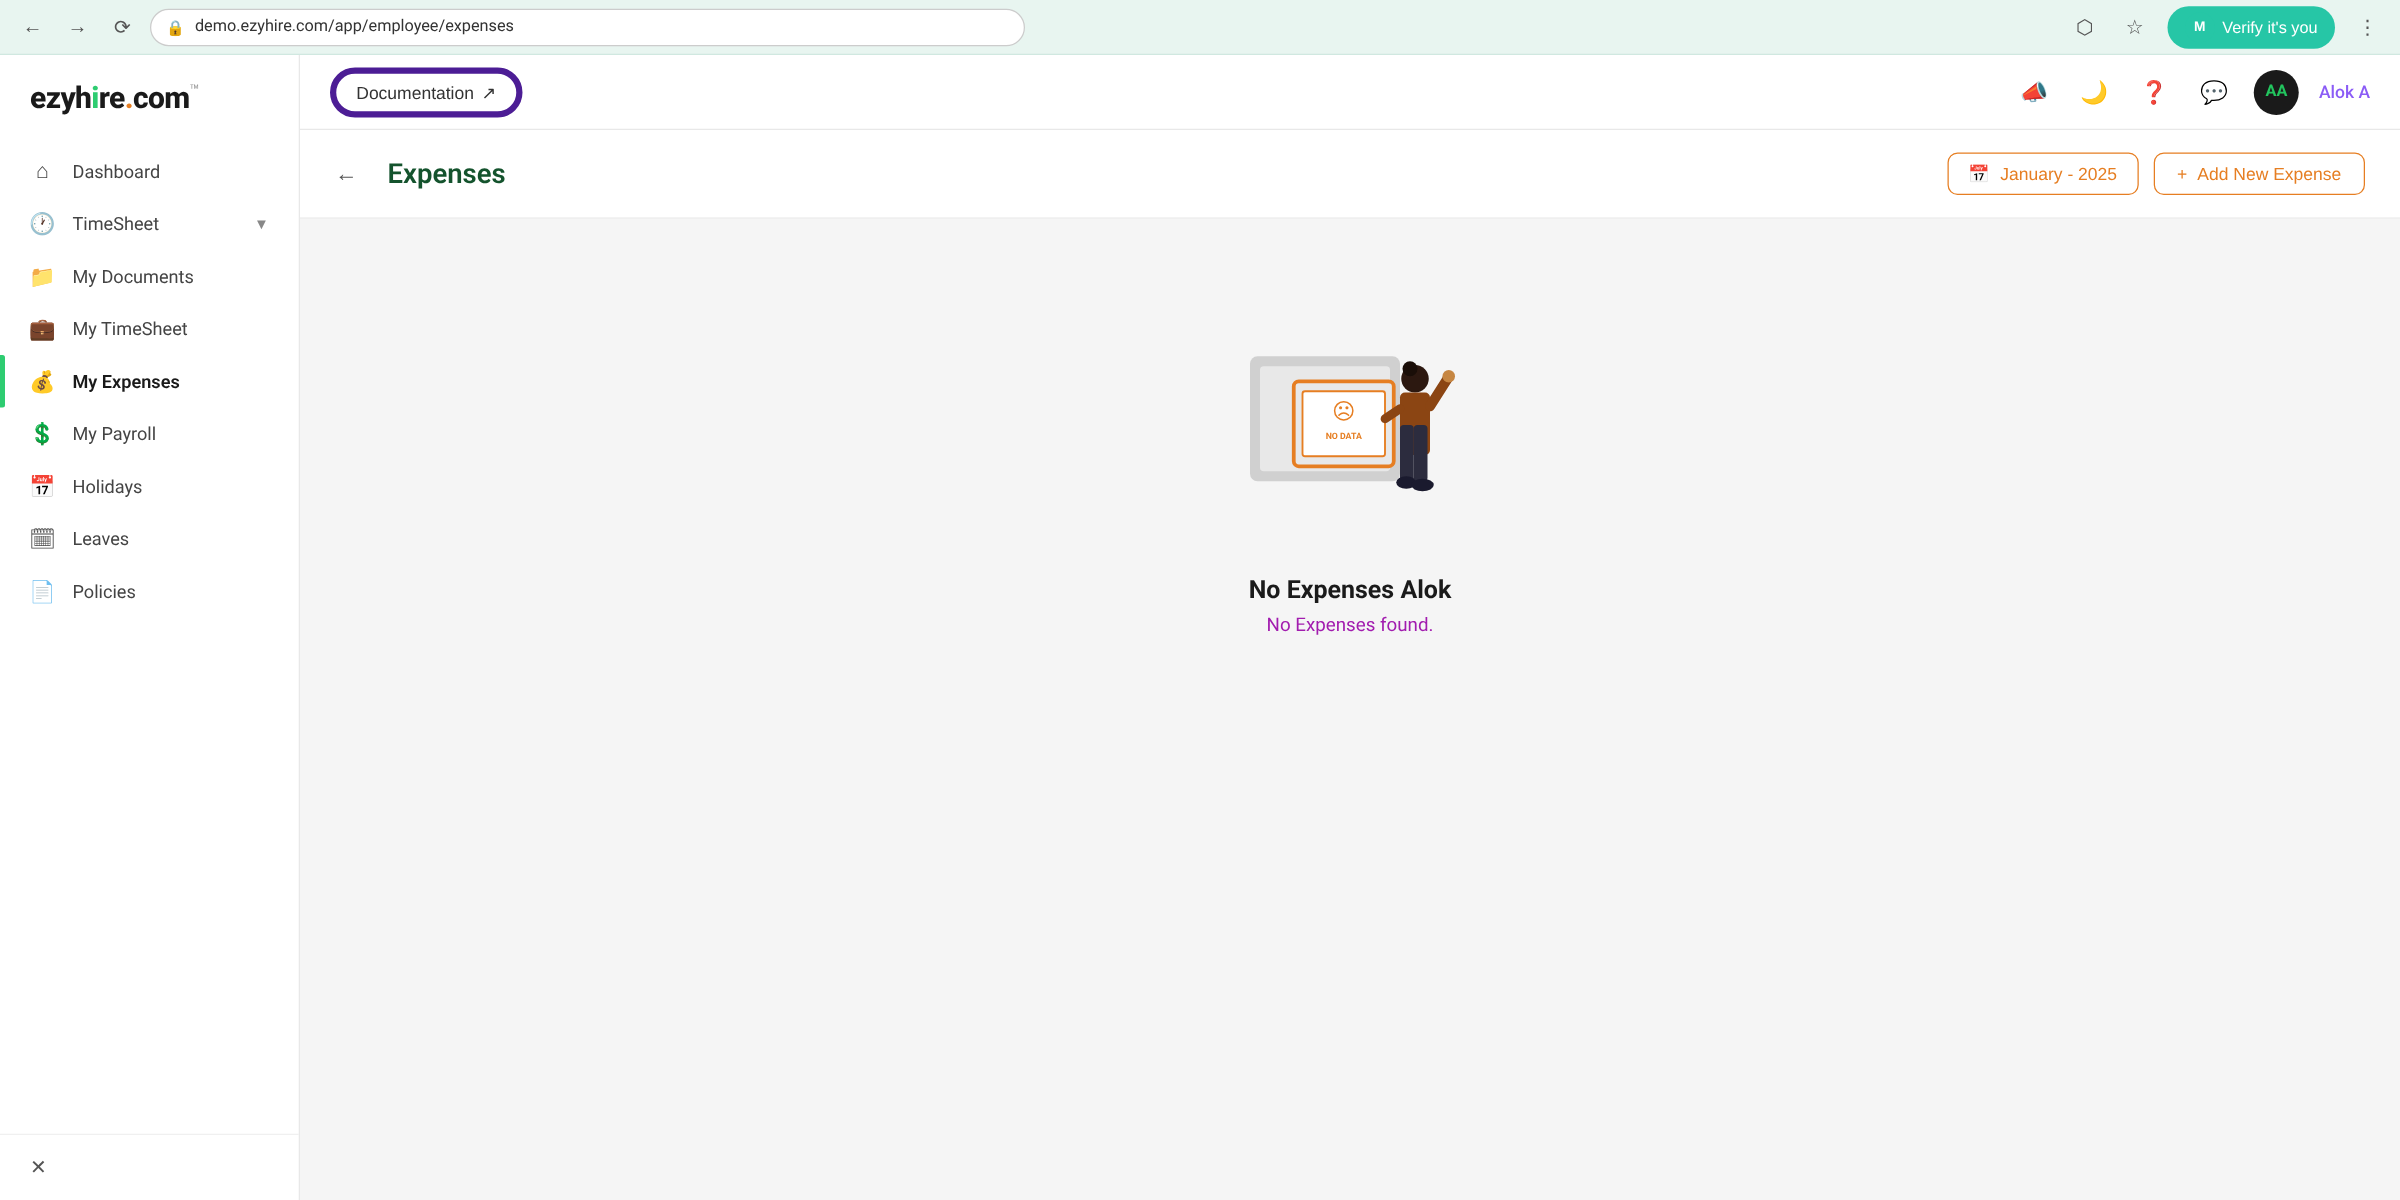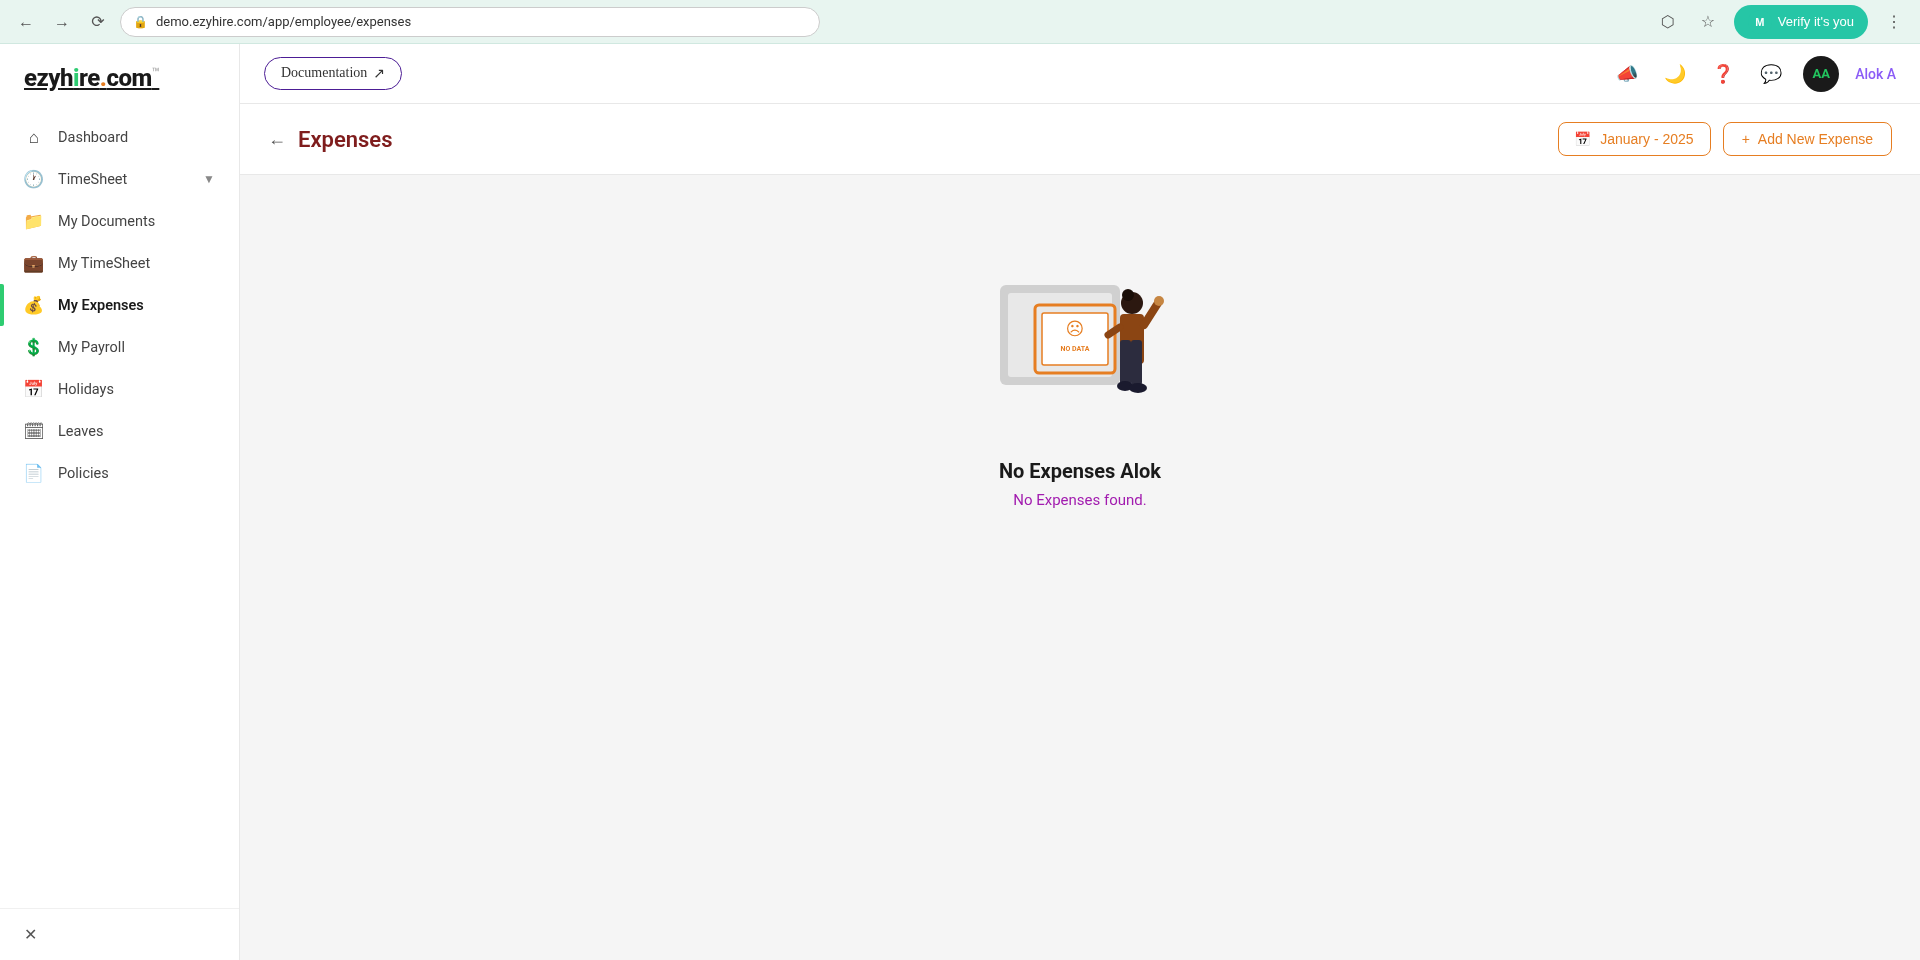--- a/index.html
+++ b/index.html
@@ -79,21 +79,20 @@
       flex-direction: column;
       padding: 0;
       flex-shrink: 0;
       position: relative;
     }
     .sidebar-logo {
       padding: 20px 24px 16px;
       font-size: 22px;
       font-weight: bold;
       color: #1a1a1a;
-      text-decoration: underline;
     }
     .sidebar-nav { flex: 1; padding: 8px 0; }
     .nav-item {
       display: flex;
       align-items: center;
       gap: 14px;
       padding: 11px 24px;
       cursor: pointer;
       color: #444;
       font-size: 14.5px;
@@ -145,28 +144,28 @@
     .top-bar {
       background: white;
       height: 60px;
       display: flex;
       align-items: center;
       padding: 0 24px;
       border-bottom: 1px solid #e8e8e8;
       gap: 16px;
     }
     .doc-btn {
-      border: 1px solid #4c1d95;
+      border: 5px solid #4c1d95;
       border-radius: 20px;
       padding: 7px 16px;
       background: white;
       cursor: pointer;
       font-size: 14px;
       color: #333;
-      display: flex; align-items: flex-start; gap: 6px; font-family: Liberation Serif, serif;
+      display: flex; align-items: flex-start; gap: 6px;
     }
     .top-bar-right {
       margin-left: auto;
       display: flex;
       align-items: center;
       gap: 16px;
     }
     .top-icon-btn {
       width: 32px; height: 32px;
       background: none;
@@ -210,21 +209,22 @@
       background: none;
       border: none;
       cursor: pointer;
       font-size: 18px;
       color: #555;
       display: flex; align-items: center;
     }
     .page-title {
       font-size: 22px;
       font-weight: 600;
-      color: #7f1d1d;
+      color: #14532d;
+      margin-left: 12px;
     }
     .page-header-actions {
       margin-left: auto;
       display: flex;
       align-items: center;
       gap: 12px;
     }
     .month-btn {
       border: 1.5px solid #e67e22;
       border-radius: 8px;

